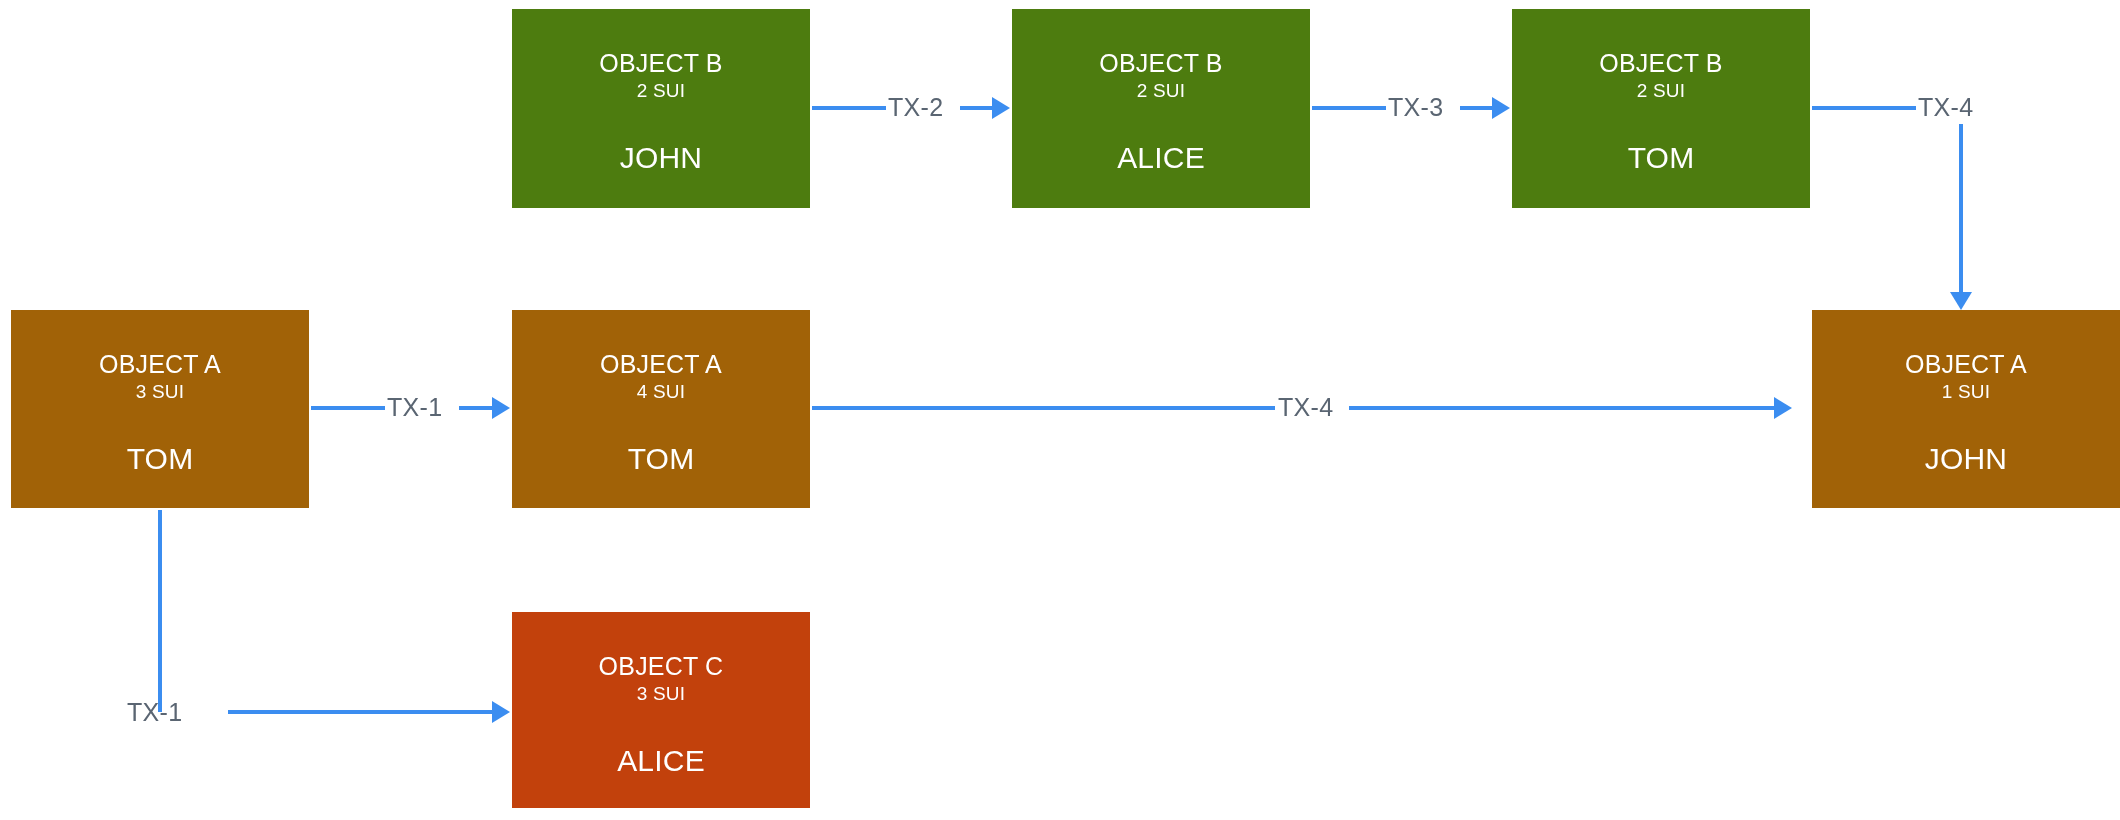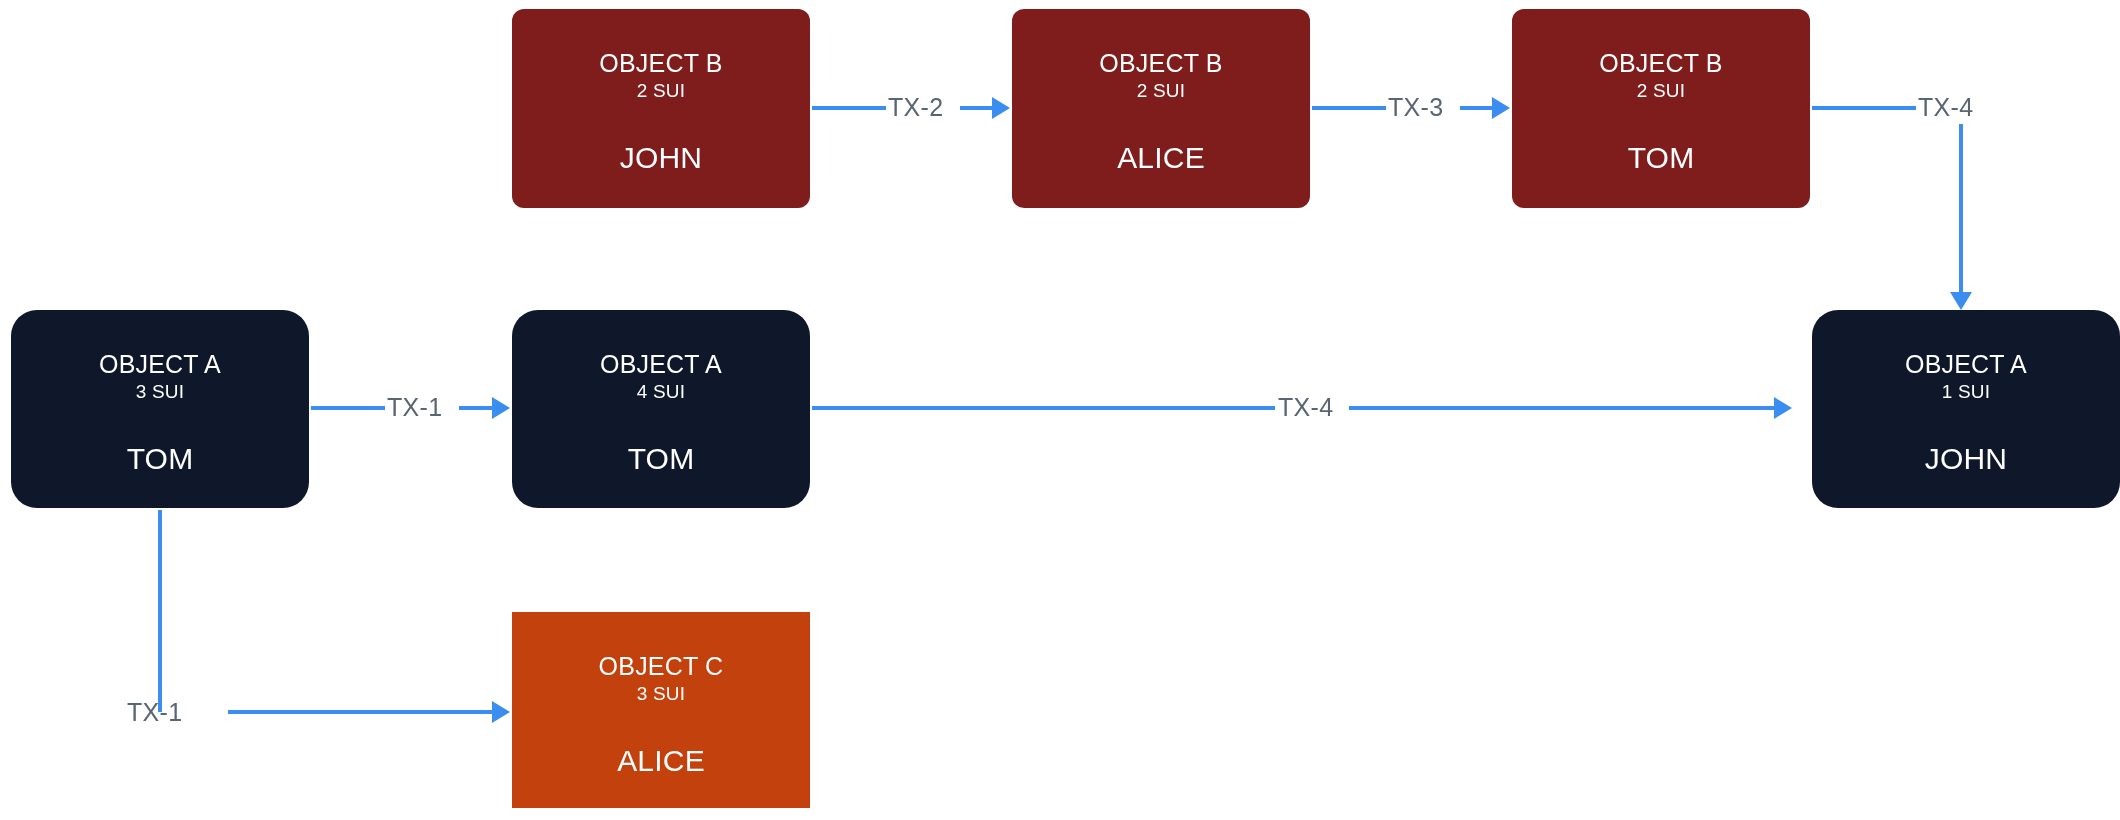--- a/index.html
+++ b/index.html
@@ -41,22 +41,22 @@
     display: block;
     font-size: 19px;
     letter-spacing: 0.2px;
   }
   .node .owner-label {
     display: block;
     margin-top: 38px;
     font-size: 30px;
     letter-spacing: 0.2px;
   }
-  .node.black { background: #0f172a; border-radius: 26px; }
-  .node.blue  { background: #7f1d1d; border-radius: 12px; }
+  .node.black { background: #a16207; }
+  .node.blue  { background: #4d7c0f; }
   .node.gray  { background: #c2410c; }
 
   
   .edge-seg {
     position: absolute;
     background: #3b8df0;
   }
   .edge-h { height: 4px; }
   .edge-v { width: 4px; }
 

